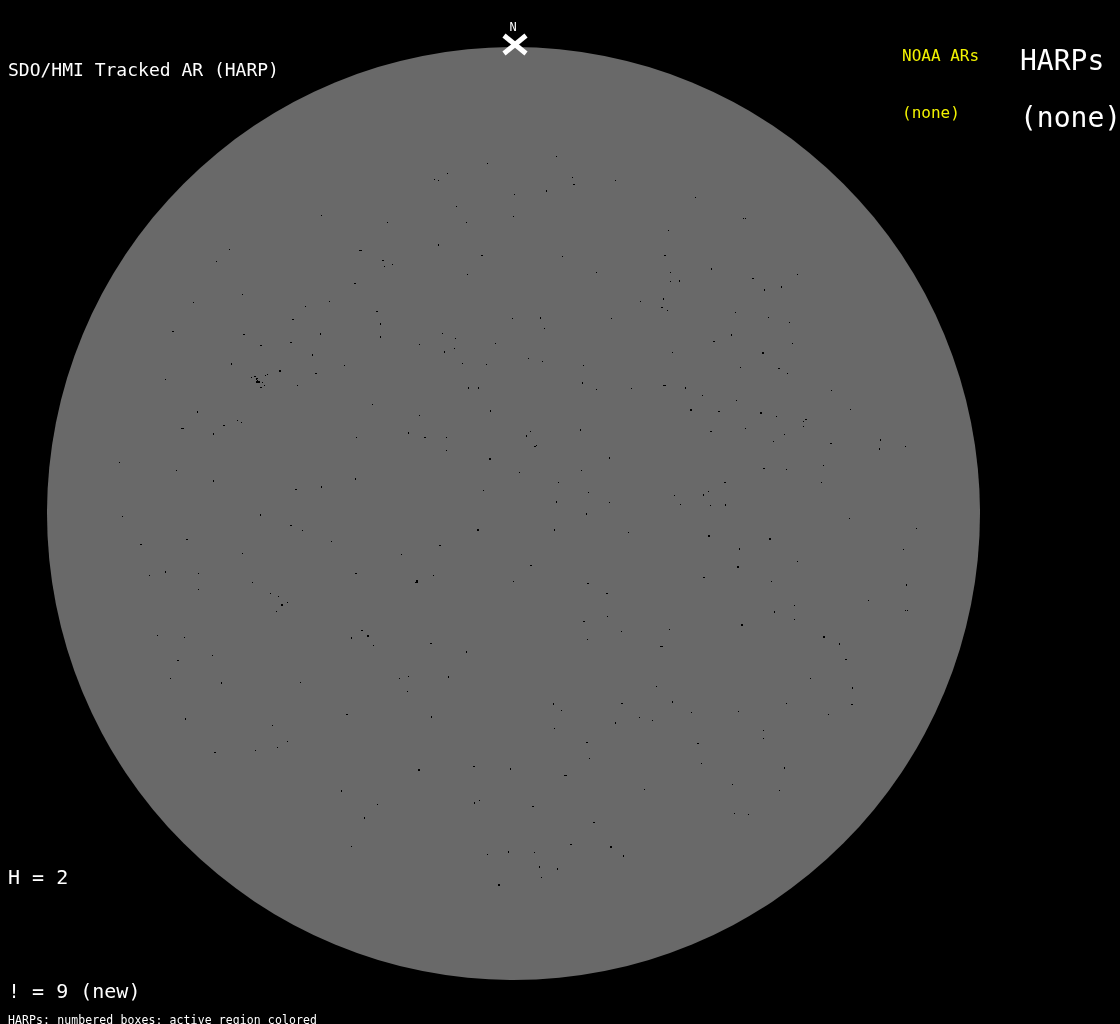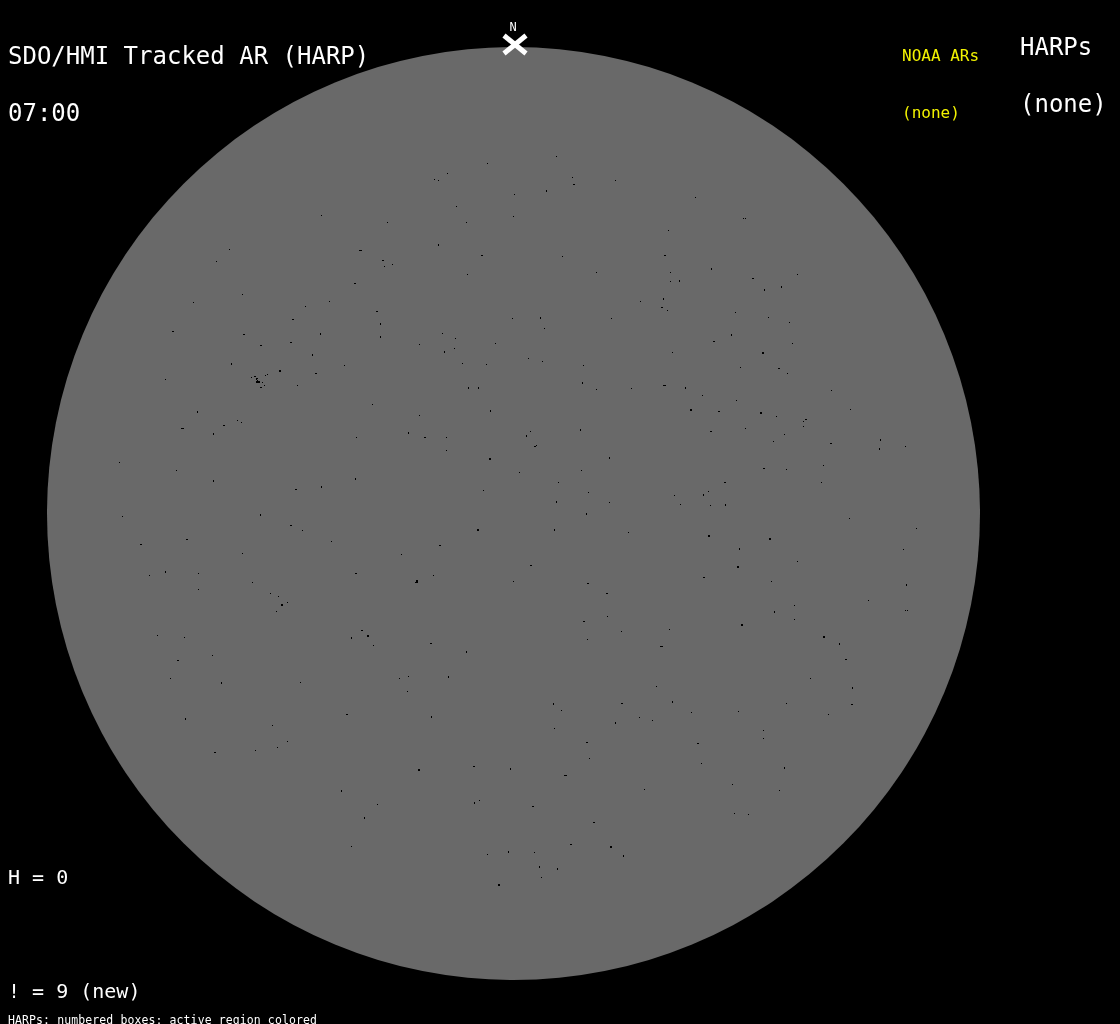--- a/index.html
+++ b/index.html
@@ -11,32 +11,32 @@
     overflow: hidden;
     font-family: "DejaVu Sans Mono", "Liberation Mono", monospace;
     color: var(--fg, #fff);
   }
   .screen * { box-sizing: border-box; }
   svg.stage { position: absolute; left: 0; top: 0; }
 
   .txt { position: absolute; white-space: pre; }
 
   .hdr {
-    left: 8px; top: 9px;
-    font-size: 24px; line-height: 19px;
+    left: 8px; top: 22px;
+    font-size: 18px; line-height: 19px;
     color: var(--fg, #fff);
   }
   .noaa-block {
     left: 902px; top: 8px;
     font-size: 16px; line-height: 19px;
     color: var(--accent, #f2f200);
   }
   .harps-block {
-    left: 1020px; top: 0;
-    font-size: 24px; line-height: 19px;
+    left: 1020px; top: 13px;
+    font-size: 28px; line-height: 19px;
     color: var(--fg, #fff);
   }
   .north-label {
     left: 503px; top: 21px; width: 20px;
     text-align: center;
     font-size: 12px; line-height: 12px;
     color: var(--marker, #fff);
   }
   .legend {
     left: 8px; top: 830px;
@@ -369,37 +369,36 @@
         <rect x="257" y="380" width="1" height="1" fill="#000000"></rect>
       </g>
     <g id="north-cross">
       <line id="cross-l1" x1="504" y1="53.5" x2="526" y2="35.5" stroke="#ffffff" stroke-width="5"></line>
       <line id="cross-l2" x1="504" y1="35.5" x2="526" y2="53.5" stroke="#ffffff" stroke-width="5"></line>
     </g>
   </svg>
 
   <div class="txt hdr">
     <div>SDO/HMI Tracked AR (HARP)</div>
-    <div>07:00</div>
   </div>
 
   <div class="txt noaa-block">
     <div>NOAA ARs</div>
     <div>(none)</div>
   </div>
 
   <div class="txt harps-block">
     <div>HARPs</div>
     <div>(none)</div>
   </div>
 
   <div class="txt north-label">N</div>
 
   <div class="txt legend">
-    <div>H = 0</div>
+    <div>H = 2</div>
     <div class="legend-items">
       <div>! = 9 (new)</div>
       
       
       
       
       
     </div>
   </div>
 

